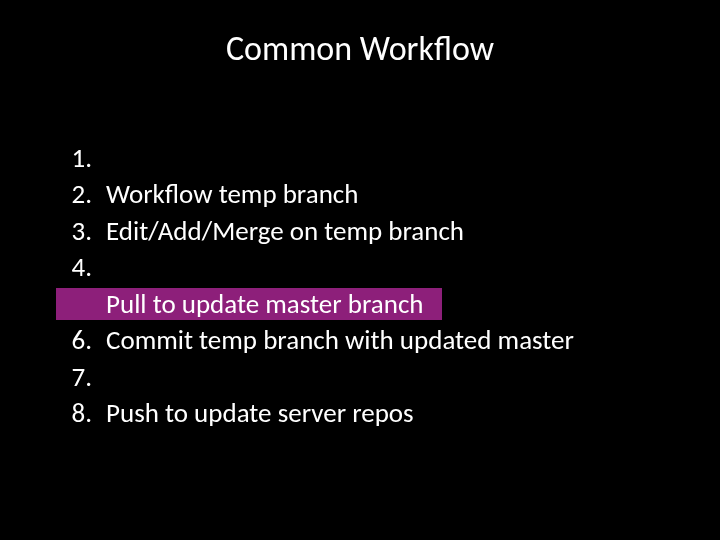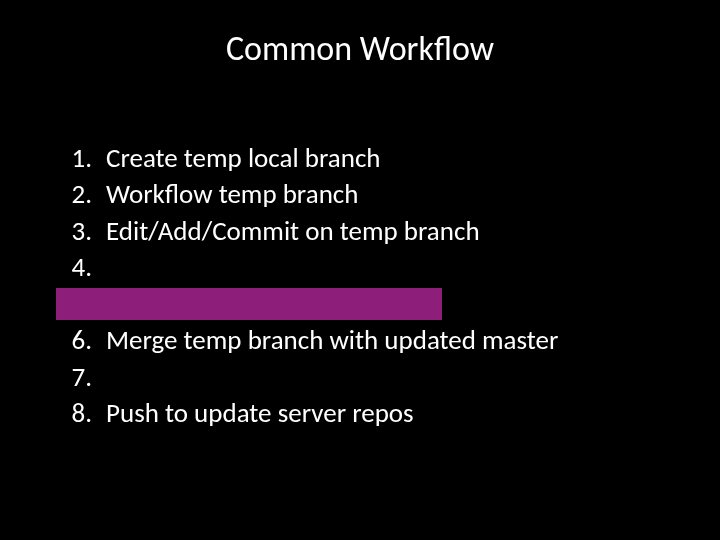--- a/index.html
+++ b/index.html
@@ -60,45 +60,45 @@
 </style>
 </head>
 <body>
 
 <div class="slide">
   <div class="title">Common Workflow</div>
   <div class="list">
 
     <div class="row">
       <span class="num">1.</span>
-      <span class="txt">Create temp local branch</span>
     </div>
 
     <div class="row">
       <span class="num">2.</span>
       <span class="txt">Workflow temp branch</span>
     </div>
 
     <div class="row">
       <span class="num">3.</span>
-      <span class="txt">Edit/Add/Commit on temp branch</span>
+      <span class="txt">Edit/Add/Merge on temp branch</span>
     </div>
 
     <div class="row">
       <span class="num">4.</span>
     </div>
 
     <div class="row">
       <span class="num">5.</span>
       <span class="hl" style="width:386px"></span>
+      <span class="txt">Pull to update master branch</span>
     </div>
 
     <div class="row">
       <span class="num">6.</span>
-      <span class="txt">Merge temp branch with updated master</span>
+      <span class="txt">Commit temp branch with updated master</span>
     </div>
 
     <div class="row">
       <span class="num">7.</span>
     </div>
 
     <div class="row">
       <span class="num">8.</span>
       <span class="txt">Push to update server repos</span>
     </div>

